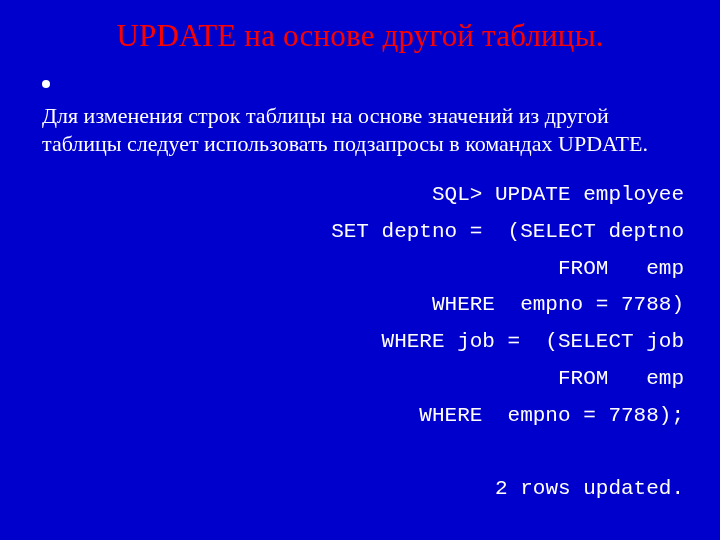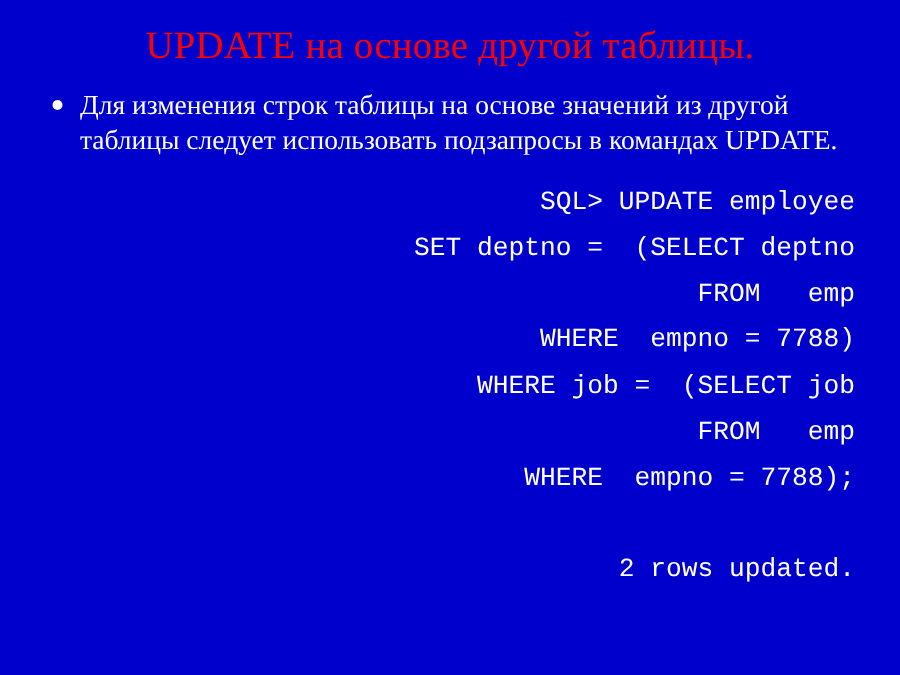--- a/index.html
+++ b/index.html
@@ -29,20 +29,21 @@
   .body {
     font-size: 22px;
     line-height: 1.25;
   }
   .bullet {
     display: flex;
     align-items: flex-start;
     gap: 14px;
     margin-left: 6px;
     margin-bottom: 20px;
+    flex-direction: column;
   }
   .bullet-icon {
     flex: 0 0 auto;
     width: 8px;
     height: 8px;
     background: #ffffff;
     border-radius: 50%;
     margin-top: 10px;
   }
   .bullet-text {

